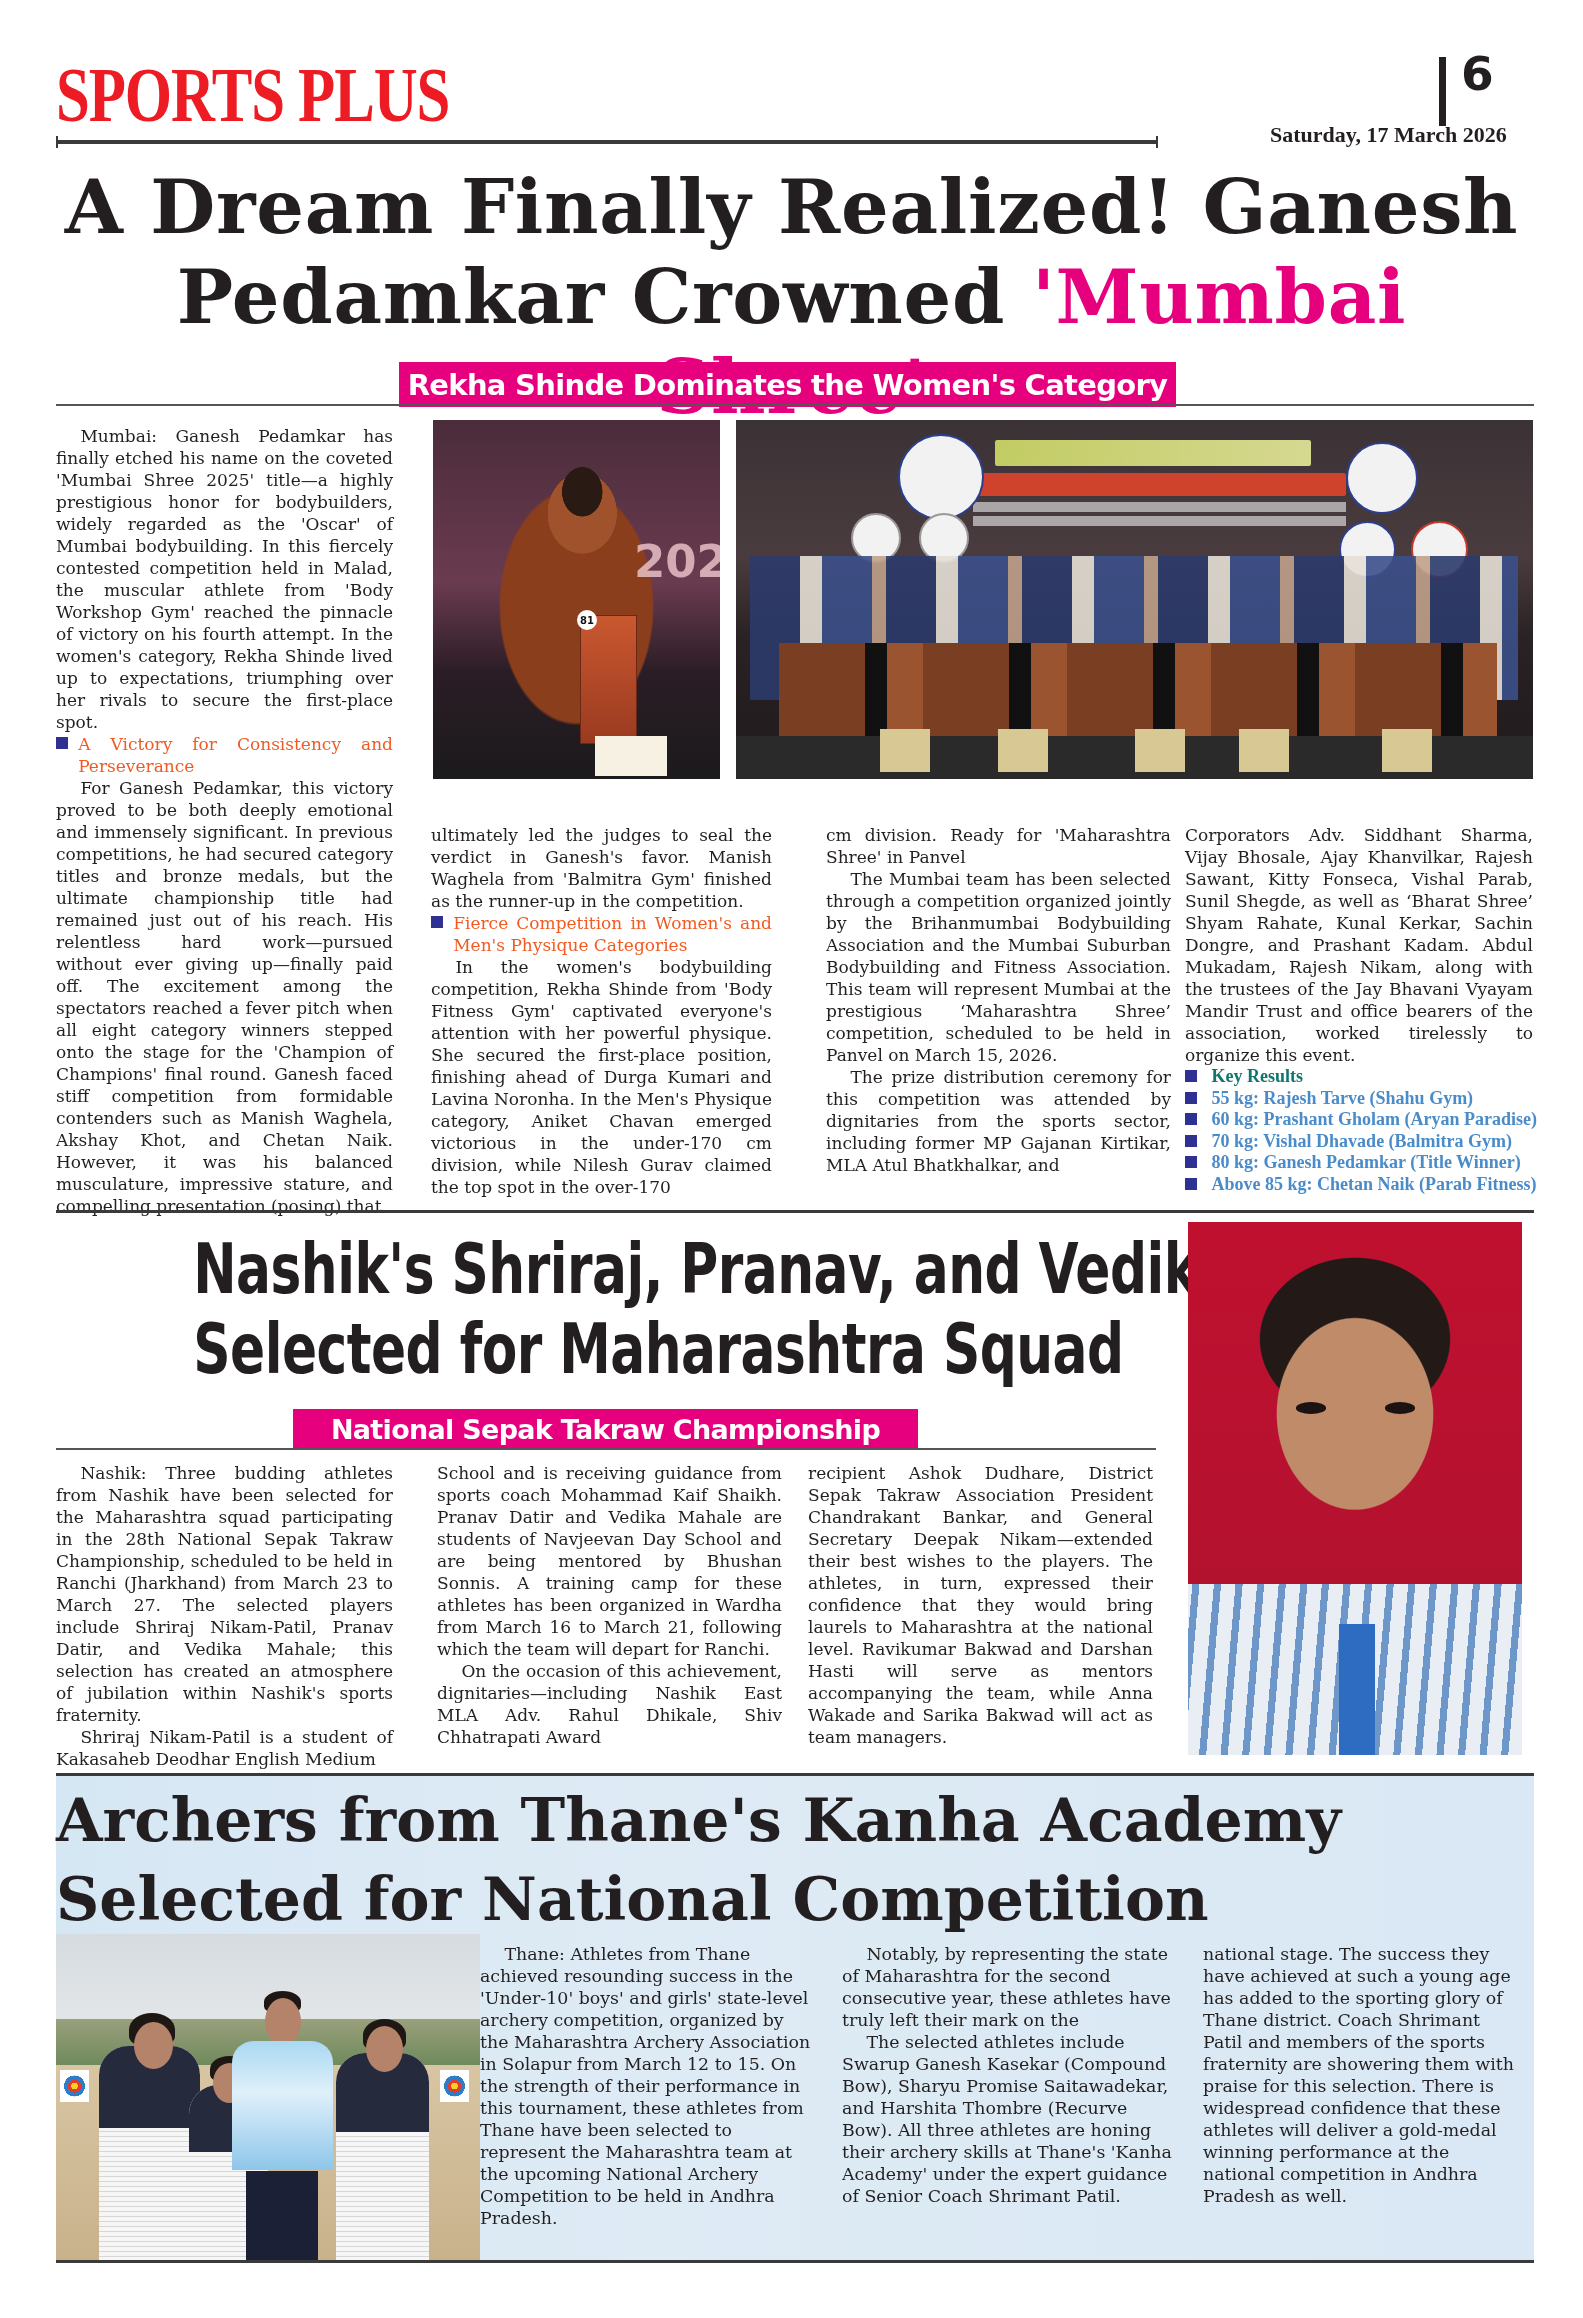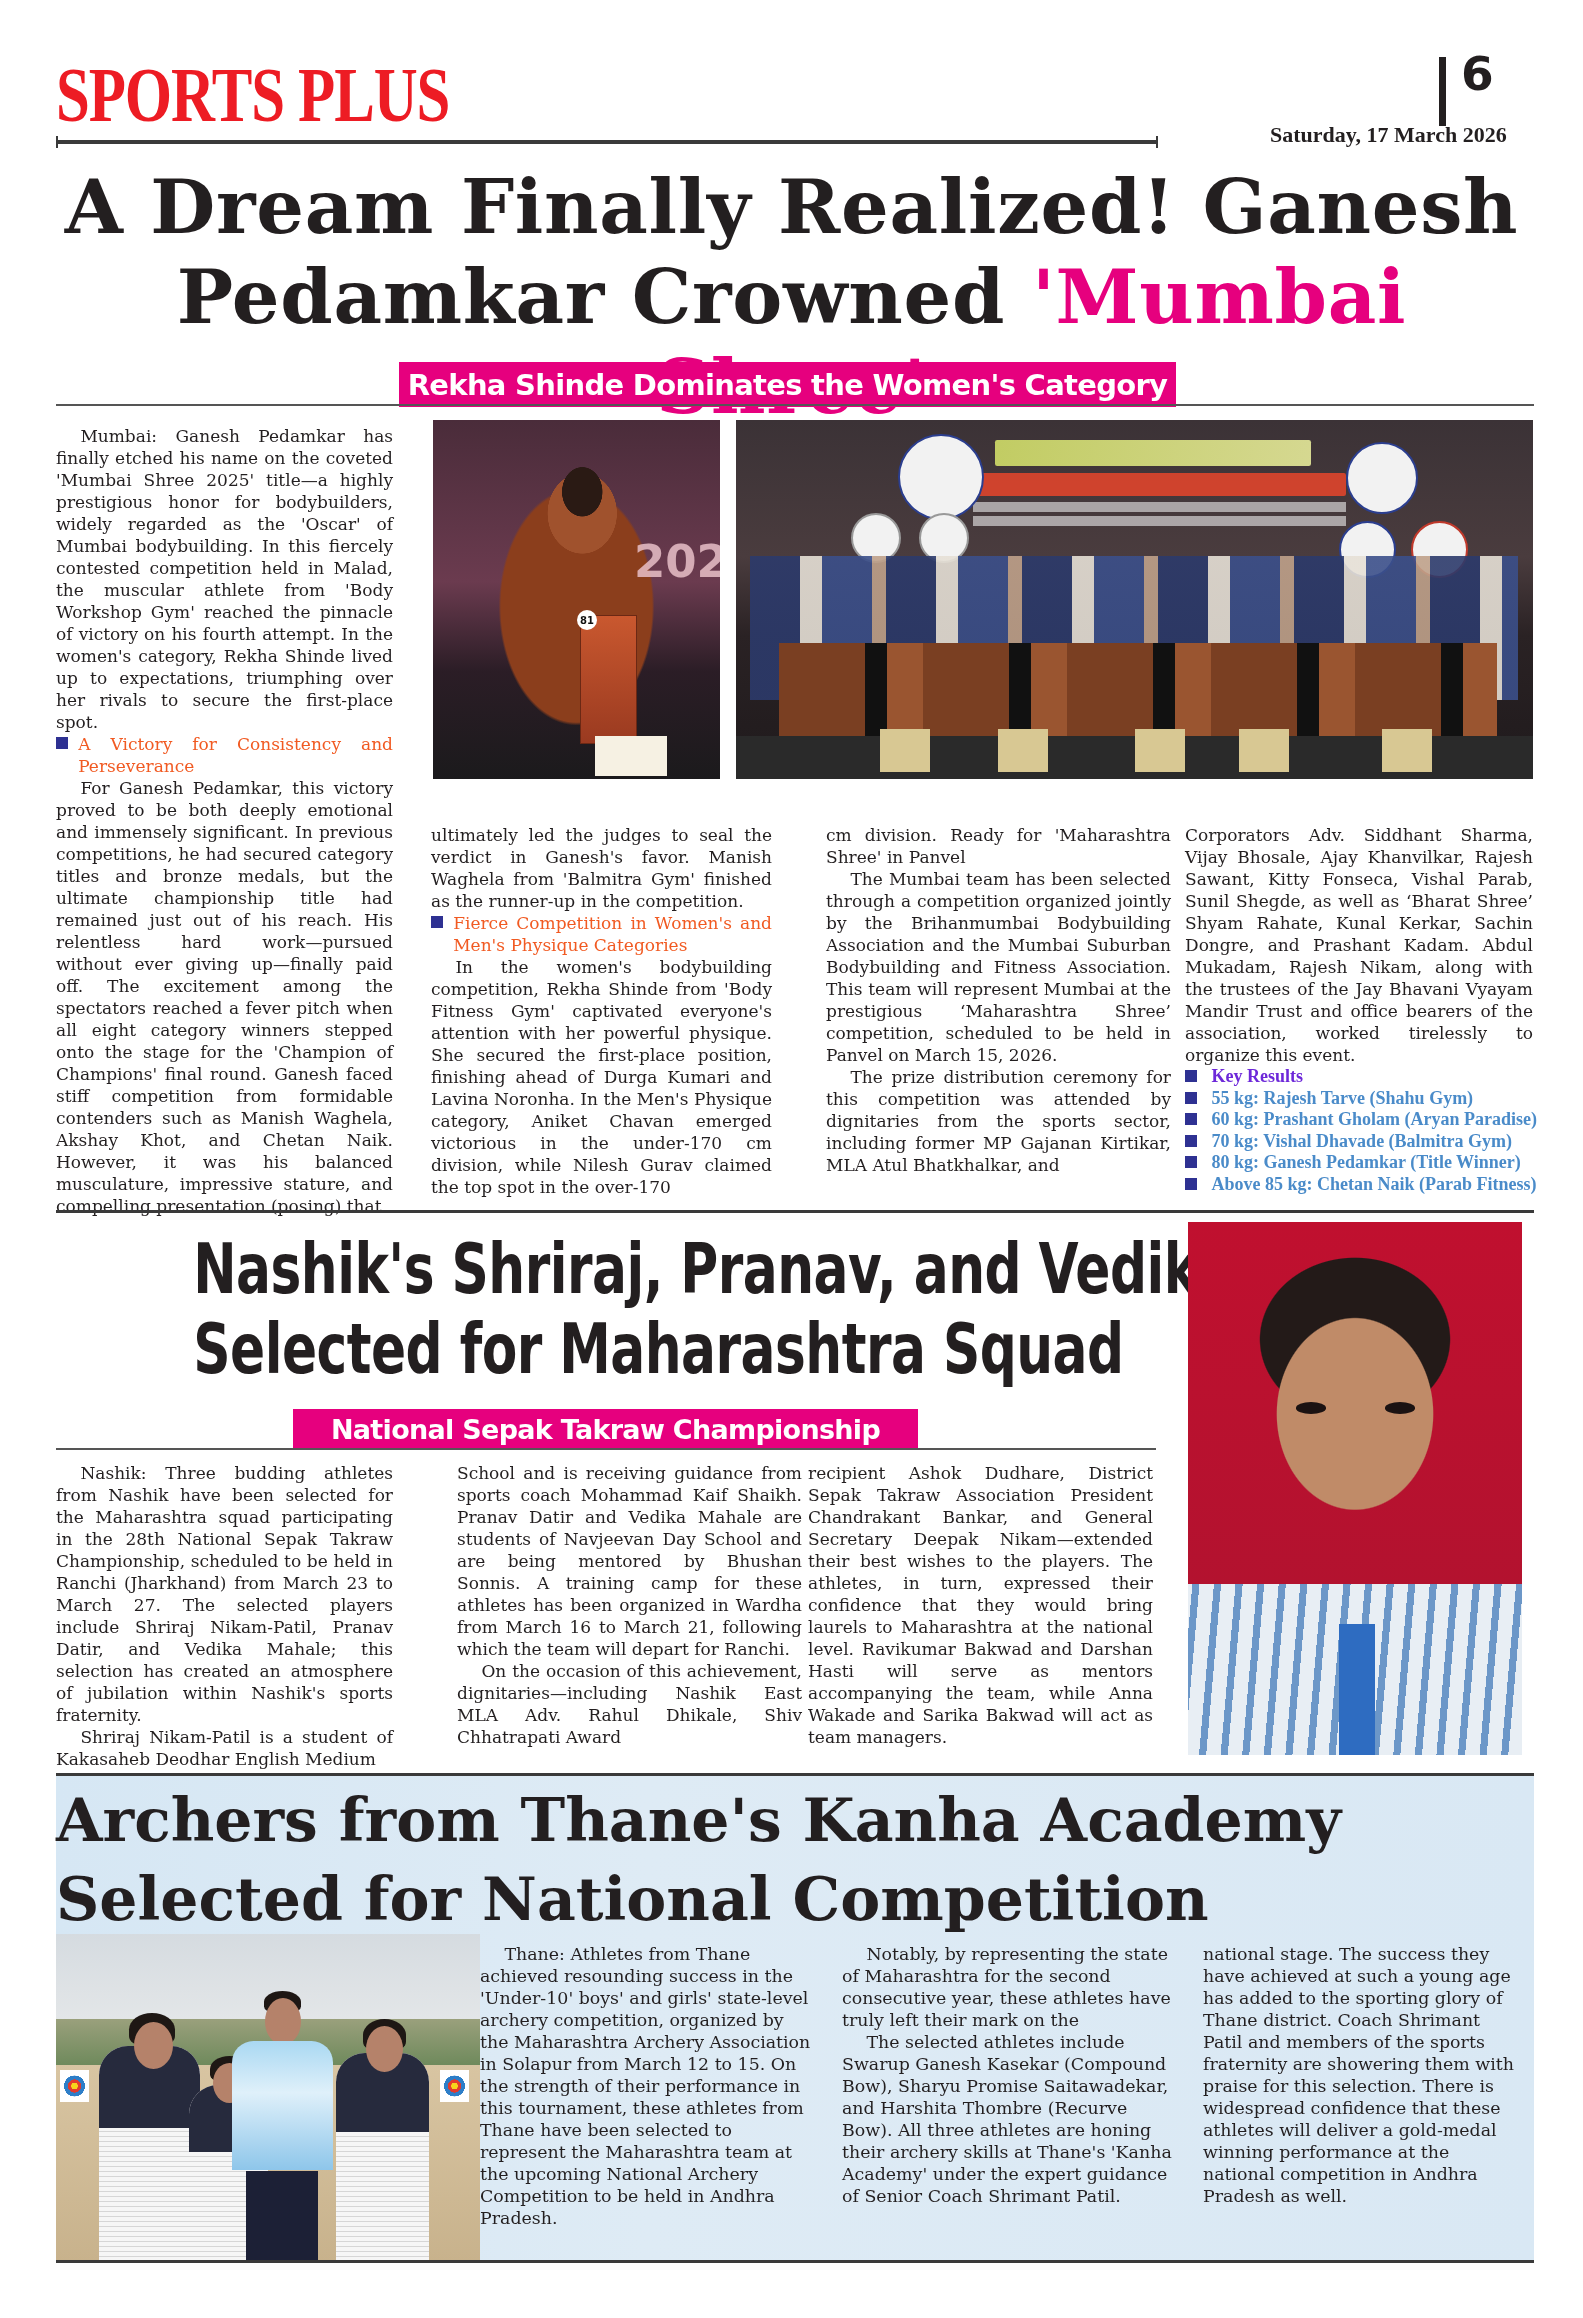--- a/index.html
+++ b/index.html
@@ -54,21 +54,21 @@
   }
   .col p { text-indent: 24.4px; }
   .col p.noindent { text-indent: 0; }
   .subhead {
     display: flex; gap: 10px; color: #f15a22; font-weight: normal; text-indent: 0;
     text-align: justify;
   }
   .bullet { display: inline-block; flex: 0 0 12.2px; width: 12.2px; height: 12.2px; background: #2e3192; margin-top: 4.3px; }
   .result-list { list-style: none; }
   .result-list li { display: flex; gap: 14.4px; align-items: flex-start; font-weight: bold; font-family: "Liberation Serif", serif; font-size: 18px; line-height: 21.5px; color: #4a8bc9; white-space: nowrap; }
-  .result-list li.key { color: #6d28d9; }
+  .result-list li.key { color: #0f766e; }
   .result-list .bullet { margin-top: 4.3px; }
 
   .a1-c1 { left: 56px; top: 425px; width: 337px; }
   .a1-c2 { left: 431px; top: 824px; width: 341px; }
   .a1-c3 { left: 826px; top: 824px; width: 345px; }
   .a1-c4 { left: 1185px; top: 824px; width: 348px; }
 
   
   .photo { position: absolute; overflow: hidden; }
   .photo-bodybuilder {
@@ -129,21 +129,21 @@
   .headline-2 {
     position: absolute; left: 50px; top: 1229px; width: 1102px; text-align: center;
     font-family: "DejaVu Sans", sans-serif; font-weight: bold; font-size: 70px; line-height: 80px;
     color: #231f20; transform: scaleX(0.74); transform-origin: center top; letter-spacing: -0.7px;
   }
   .headline-2 .line { display: block; white-space: nowrap; }
   .kicker-2 { left: 293px; top: 1409px; width: 625px; height: 40px; font-size: 27px; letter-spacing: -0.7px; }
   .rule-2b { left: 56px; top: 1448px; width: 1100px; }
 
   .a2-c1 { left: 56px; top: 1462px; width: 337px; }
-  .a2-c2 { left: 457px; top: 1462px; width: 345px; }
+  .a2-c2 { left: 437px; top: 1462px; width: 345px; }
   .a2-c3 { left: 808px; top: 1462px; width: 345px; }
 
   
   .rule-3 { left: 56px; top: 1773px; width: 1478px; height: 2.9px; background: #3a3a3a; }
   .archers-box {
     position: absolute; left: 56px; top: 1776px; width: 1478px; height: 485px;
     background: linear-gradient(90deg, #d6e7f4 0%, #deebf5 40%, #d9e8f4 100%);
   }
   .headline-3 {
     position: absolute; left: 56px; top: 1781px; width: 1478px; 

